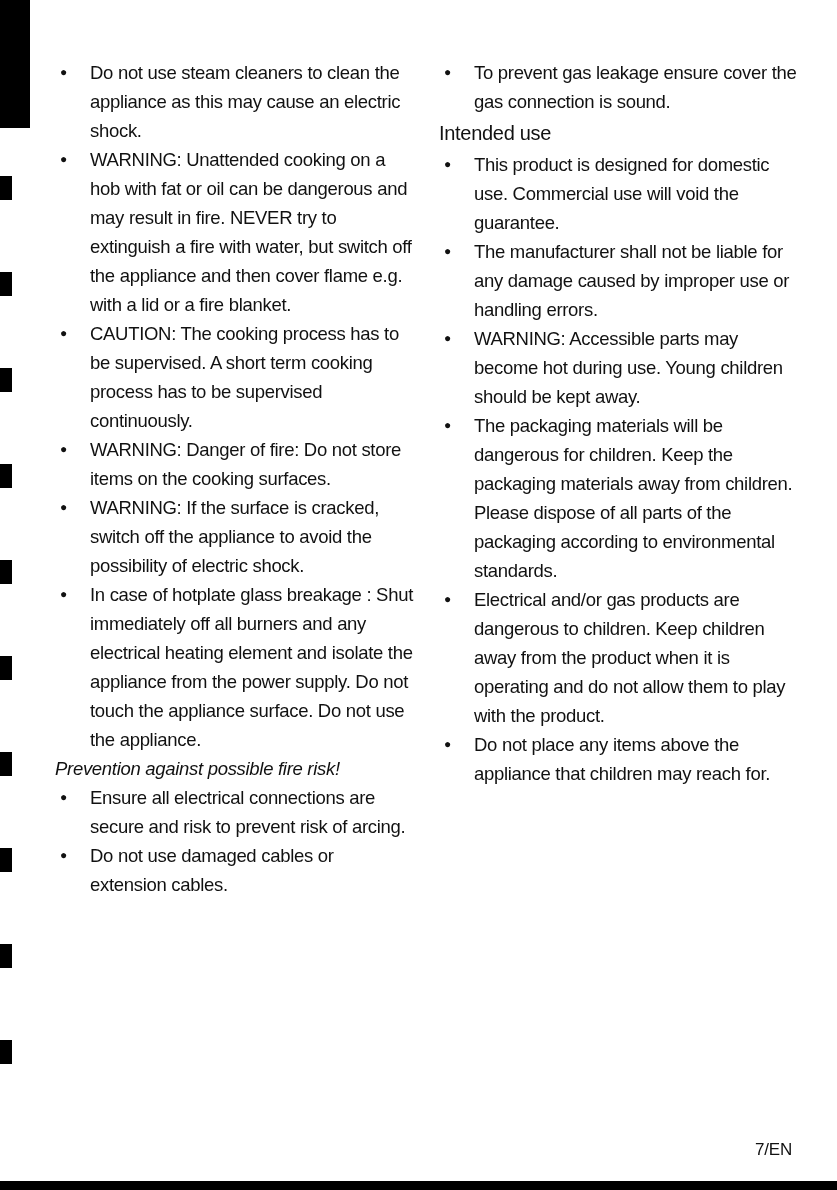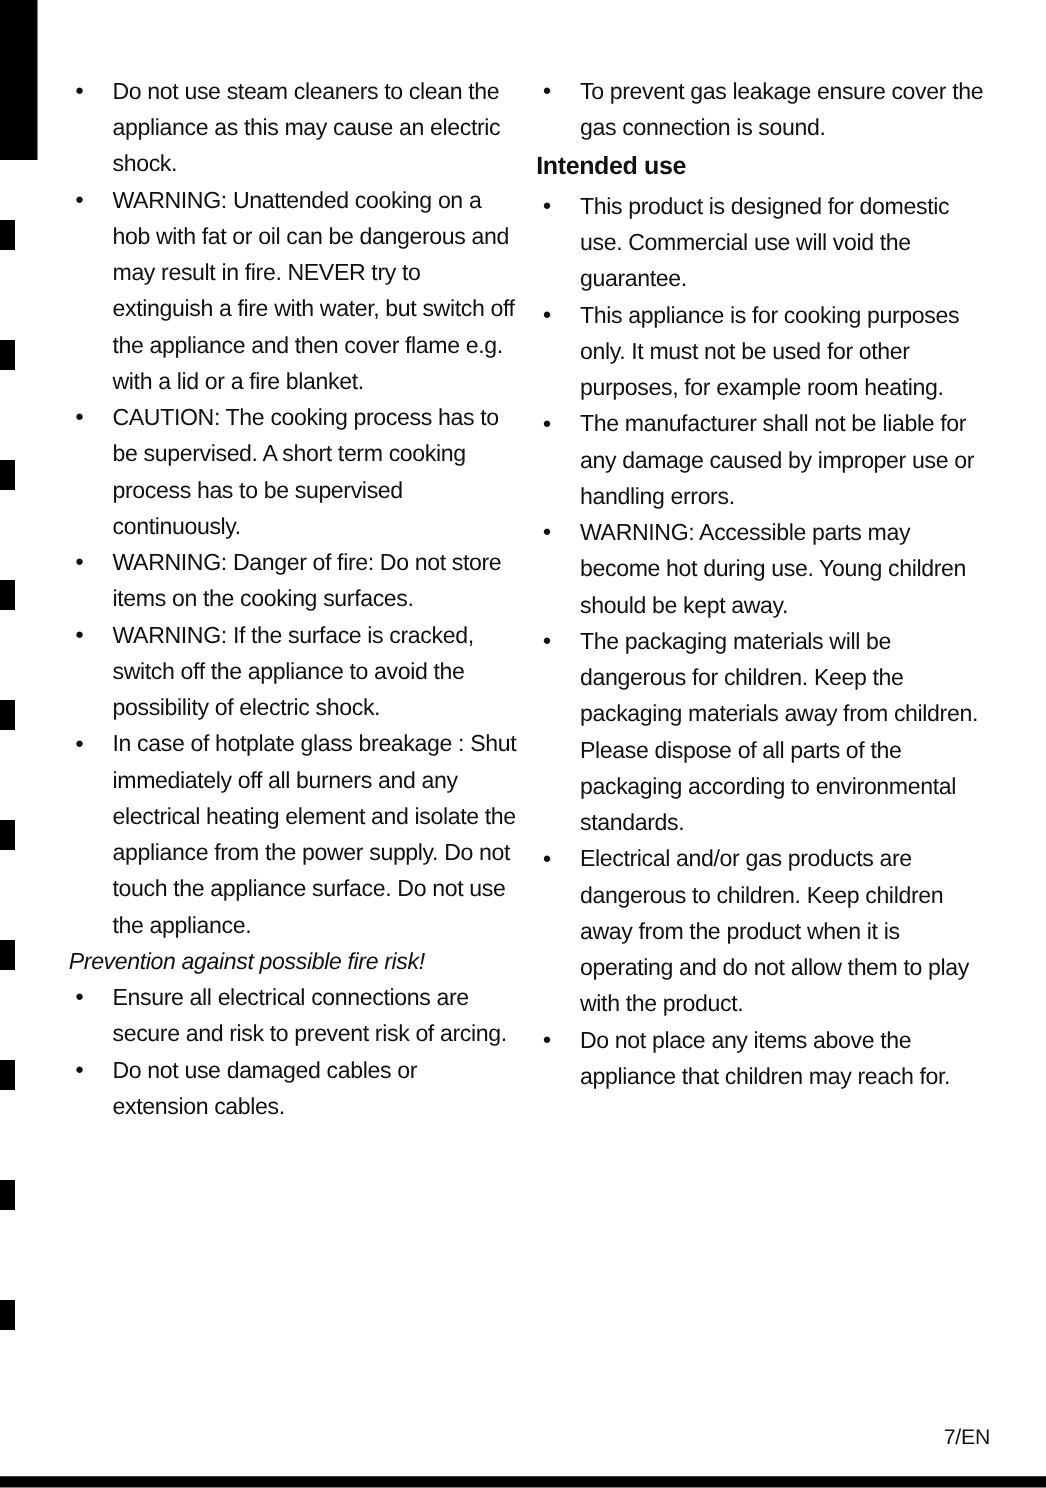--- a/index.html
+++ b/index.html
@@ -28,21 +28,21 @@
   .bottom-bar {
     position: absolute; left: 0; bottom: 0;
     width: 100%; height: 9px;
     background: #000;
   }
 
   .content {
     position: absolute;
     top: 58px; left: 55px;
     display: flex;
-    gap: 16px;
+    gap: 26px;
   }
   .col {
     width: 358px;
     font-size: 18.5px;
     line-height: 29px;
     letter-spacing: -0.3px;
   }
   ul.bullets {
     list-style: none;
     margin: 0; padding: 0;
@@ -52,21 +52,21 @@
     padding-left: 35px;
   }
   ul.bullets li::before {
     content: "●";
     position: absolute;
     left: 5px; top: 0;
     font-size: 12px;
     line-height: 29px;
   }
   .heading {
-    font-weight: 700;
+    font-weight: 400;
     font-size: 20px;
     margin: 3px 0 2px 0;
   }
   .para { margin: 0; font-style: italic; }
 
   .footer {
     position: absolute;
     right: 45px; bottom: 30px;
     font-size: 17px;
     letter-spacing: -0.2px;
@@ -106,21 +106,20 @@
           <li>Do not use damaged cables or extension cables.</li>
         </ul>
       </div>
     <div class="col">
         <ul class="bullets">
           <li>To prevent gas leakage ensure cover the gas connection is sound.</li>
         </ul>
         <div class="heading">Intended use</div>
         <ul class="bullets">
           <li>This product is designed for domestic use. Commercial use will void the guarantee.</li>
-          <li>This appliance is for cooking purposes only. It must not be used for other purposes, for example room heating.</li>
           <li>The manufacturer shall not be liable for any damage caused by improper use or handling errors.</li>
         </ul>
         <ul class="bullets">
           <li>WARNING: Accessible parts may become hot during use. Young children should be kept away.</li>
           <li>The packaging materials will be dangerous for children. Keep the packaging materials away from children. Please dispose of all parts of the packaging according to environmental standards.</li>
           <li>Electrical and/or gas products are dangerous to children. Keep children away from the product when it is operating and do not allow them to play with the product.</li>
           <li>Do not place any items above the appliance that children may reach for.</li>
         </ul>
       </div>
   </div>

